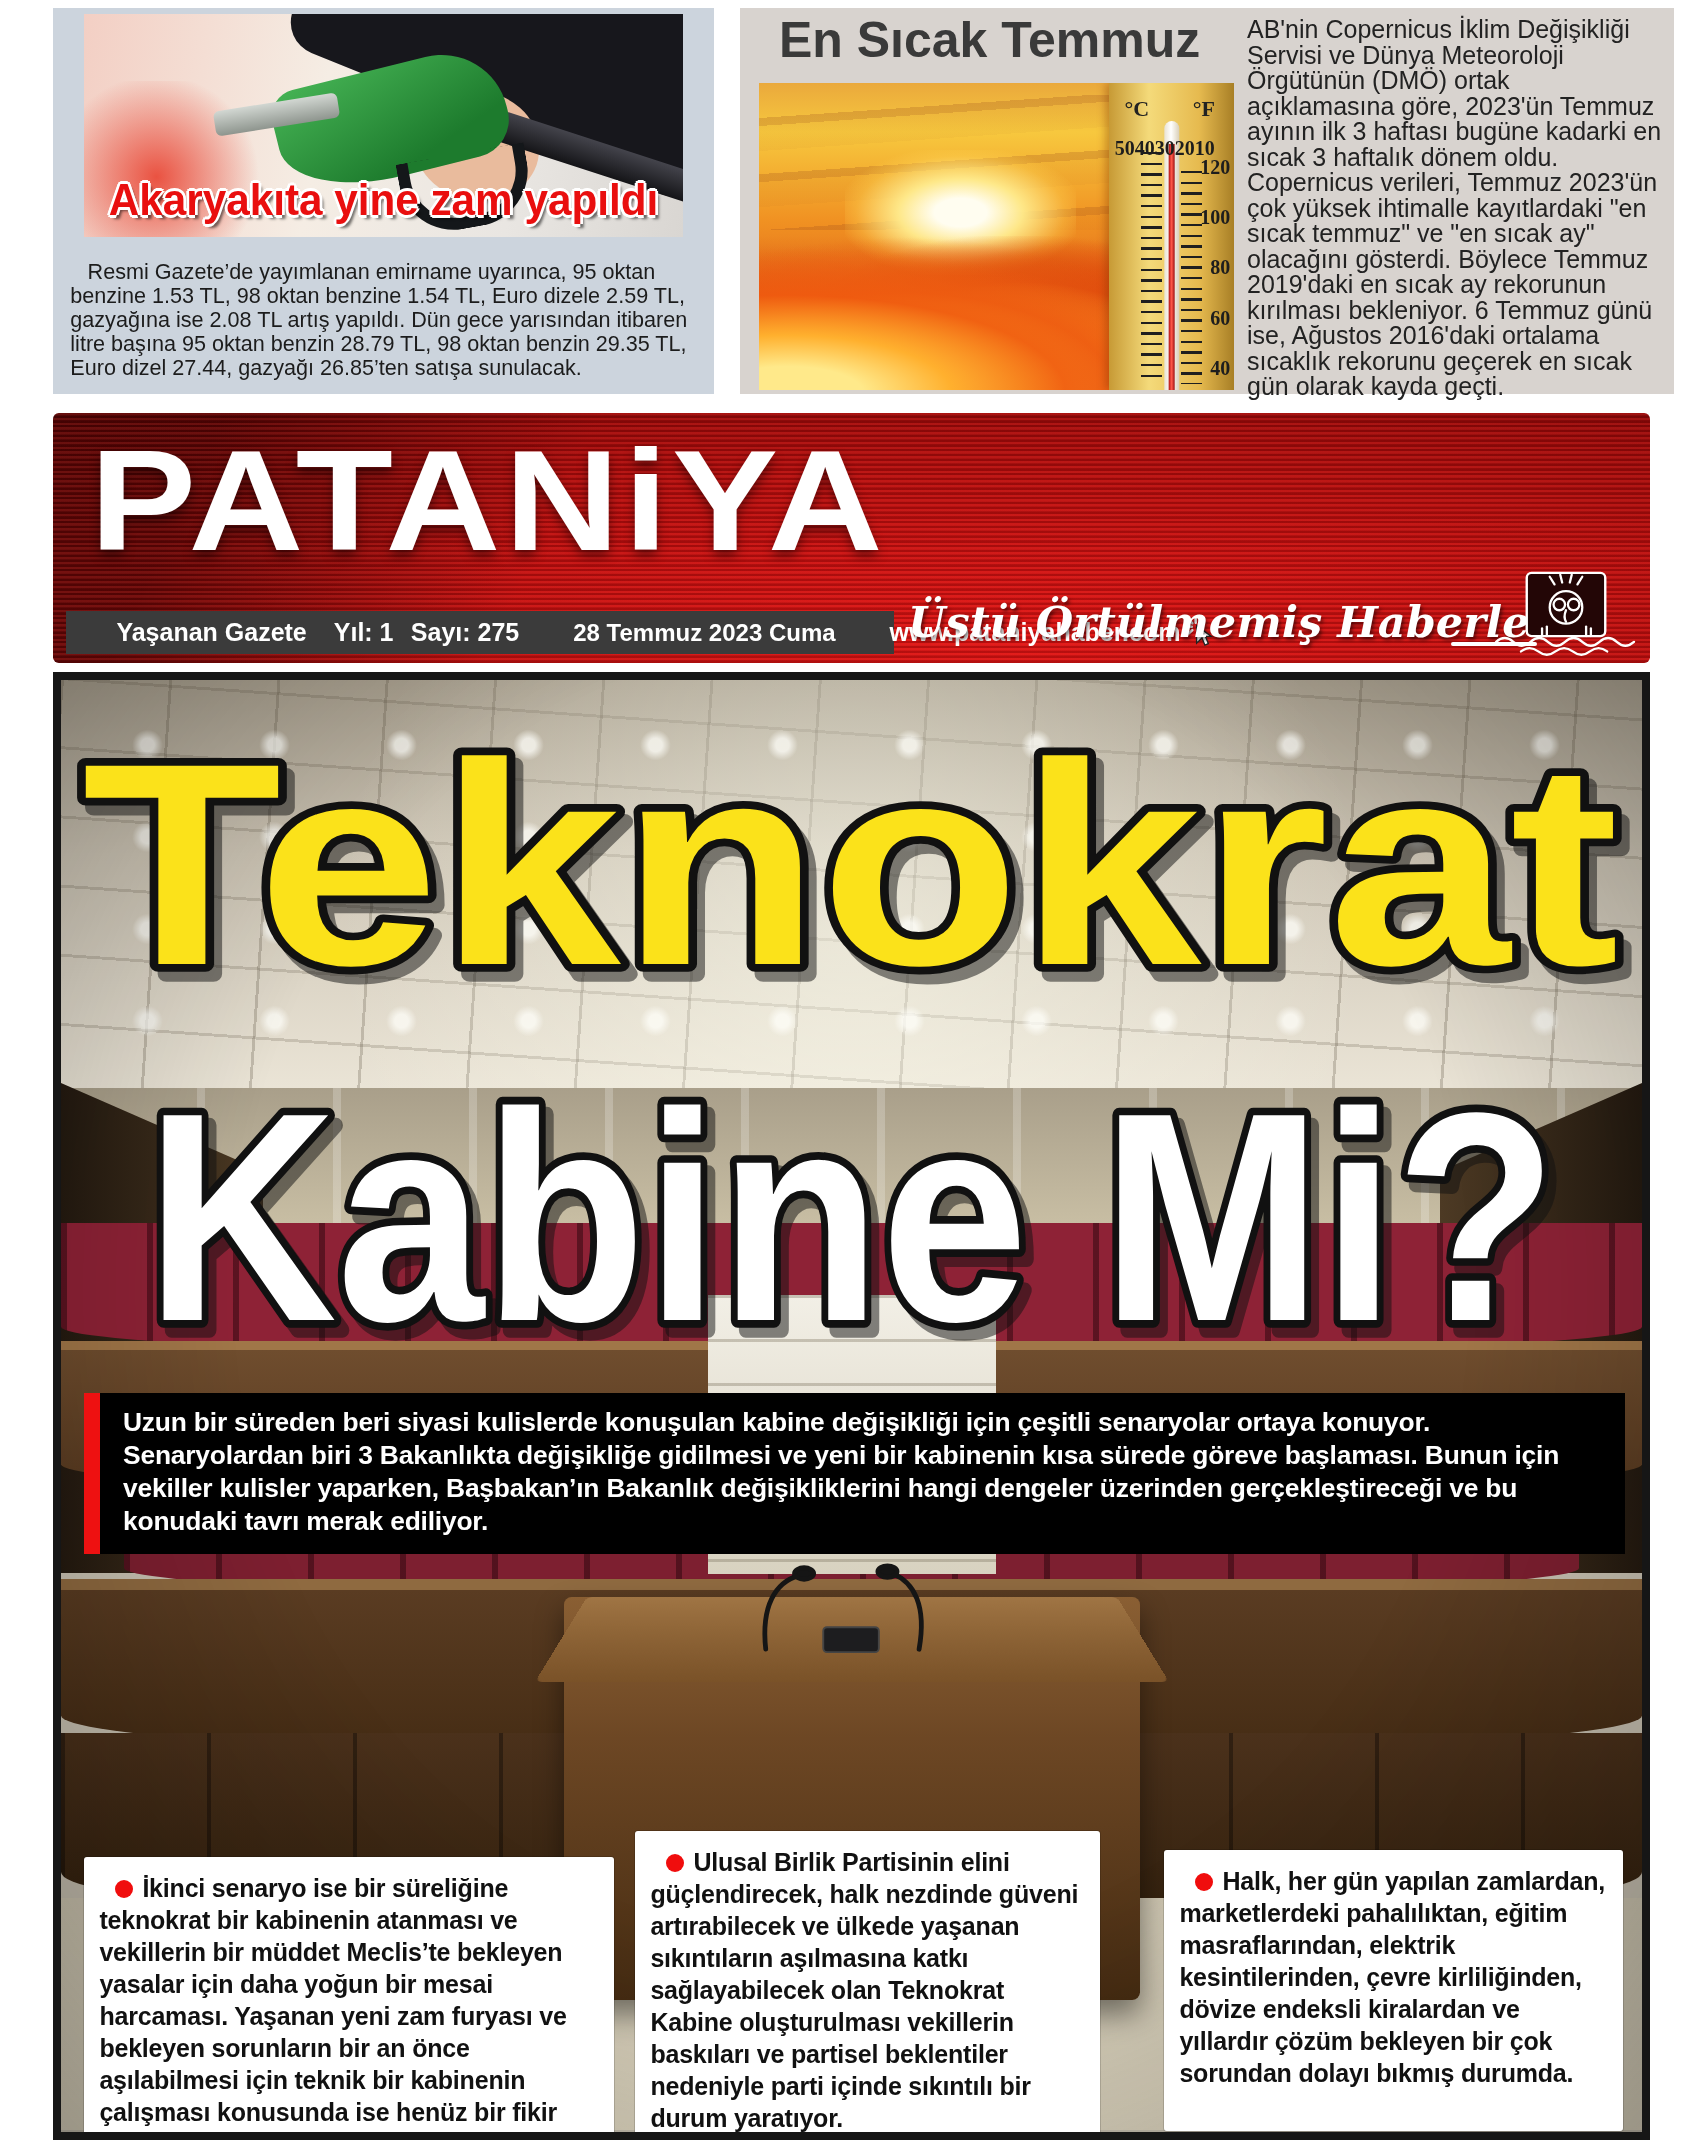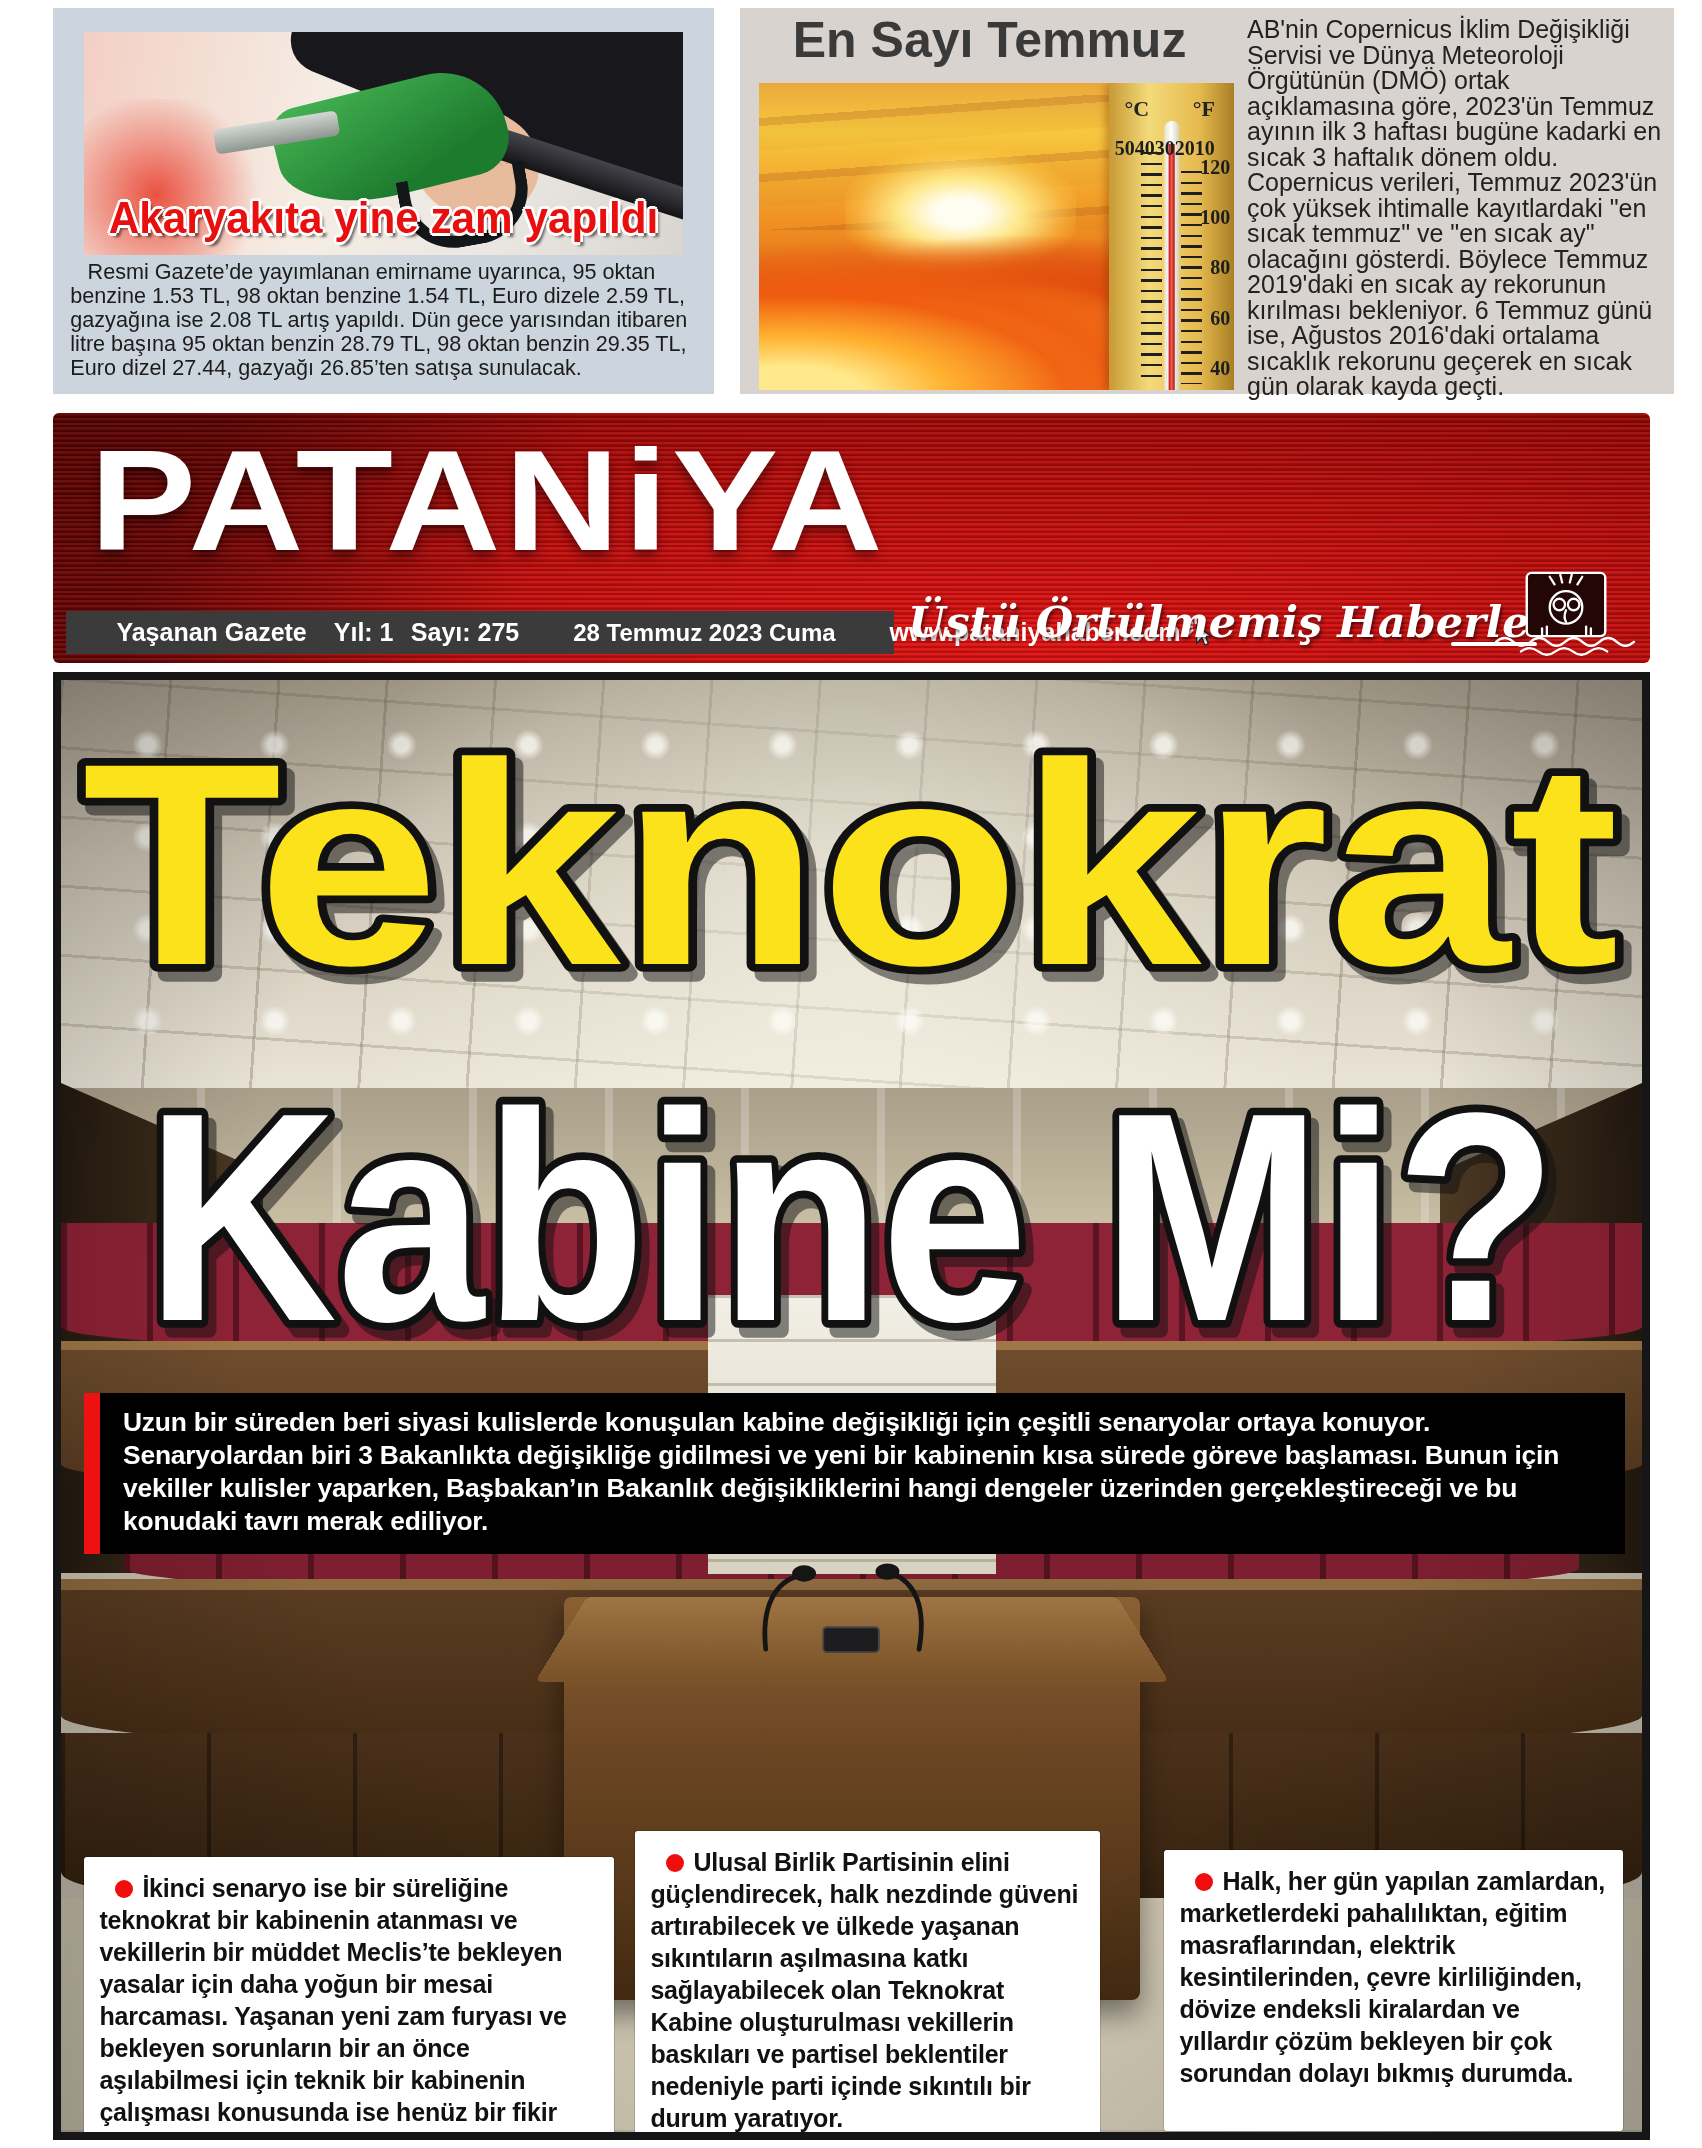--- a/index.html
+++ b/index.html
@@ -2,21 +2,21 @@
 <html><head>
 <meta charset="utf-8">
 <style>
   html,body { margin:0; padding:0; background:#ffffff; }
   body { width:1702px; height:2148px; position:relative; overflow:hidden;
          font-family:"Liberation Sans", sans-serif; }
   .abs { position:absolute; }
 
   
   .tl-panel { left:53px; top:7.7px; width:661px; height:386px; background:#ccd4dd; }
-  .fuel-photo { left:31px; top:24px; width:599px; height:223px; overflow:hidden;
+  .fuel-photo { left:31px; top:6px; width:599px; height:223px; overflow:hidden;
     background:linear-gradient(100deg,#f3cfc4 0%,#f5ede4 40%,#e9e6e2 72%,#d9d6d2 100%); }
   .fuel-redblur { left:-38px; top:67px; width:221px; height:192px;
     background:radial-gradient(circle,rgba(232,58,40,.85),rgba(232,58,40,0) 70%); }
   .fuel-arm { right:-58px; top:-67px; width:442px; height:183px; background:#17171c;
     border-radius:33px; transform:rotate(22deg); }
   .fuel-hand { right:144px; top:77px; width:125px; height:110px; background:#e9bb9d;
     border-radius:46% 52% 46% 54%; }
   .fuel-hose { right:-38px; top:115px; width:327px; height:31px; border-radius:15.4px;
     background:linear-gradient(180deg,#44444c,#141417); transform:rotate(18deg); }
   .fuel-nozzle { left:192px; top:53px; width:231px; height:110px; transform:rotate(-14deg);
@@ -172,21 +172,21 @@
     <div class="abs fuel-hose"></div>
     <div class="abs fuel-nozzle"></div>
     <div class="abs fuel-spout"></div>
     <div class="abs fuel-grip"></div>
     <div class="abs fuel-headline">Akaryakıta yine zam yapıldı</div>
   </div>
   <div class="abs fuel-body">Resmi Gazete’de yayımlanan emirname uyarınca, 95 oktan benzine 1.53 TL, 98 oktan benzine 1.54 TL, Euro dizele 2.59 TL, gazyağına ise 2.08 TL artış yapıldı. Dün gece yarısından itibaren litre başına 95 oktan benzin 28.79 TL, 98 oktan benzin 29.35 TL, Euro dizel 27.44, gazyağı 26.85’ten satışa sunulacak.</div>
 </div>
 
 <div class="abs tr-panel">
-  <div class="abs heat-headline">En Sayı Temmuz</div>
+  <div class="abs heat-headline">En Sıcak Temmuz</div>
   <div class="abs heat-photo">
     <div class="abs heat-clouds"></div>
     <div class="abs heat-sun"></div>
     <div class="abs heat-flames"></div>
     <div class="abs therm">
       <div class="abs therm-tube"></div>
       <div class="abs therm-mercury"></div>
       <div class="abs ticks-c"></div>
       <div class="abs ticks-f"></div>
       <div class="abs therm-lab lab-c">°C</div>

